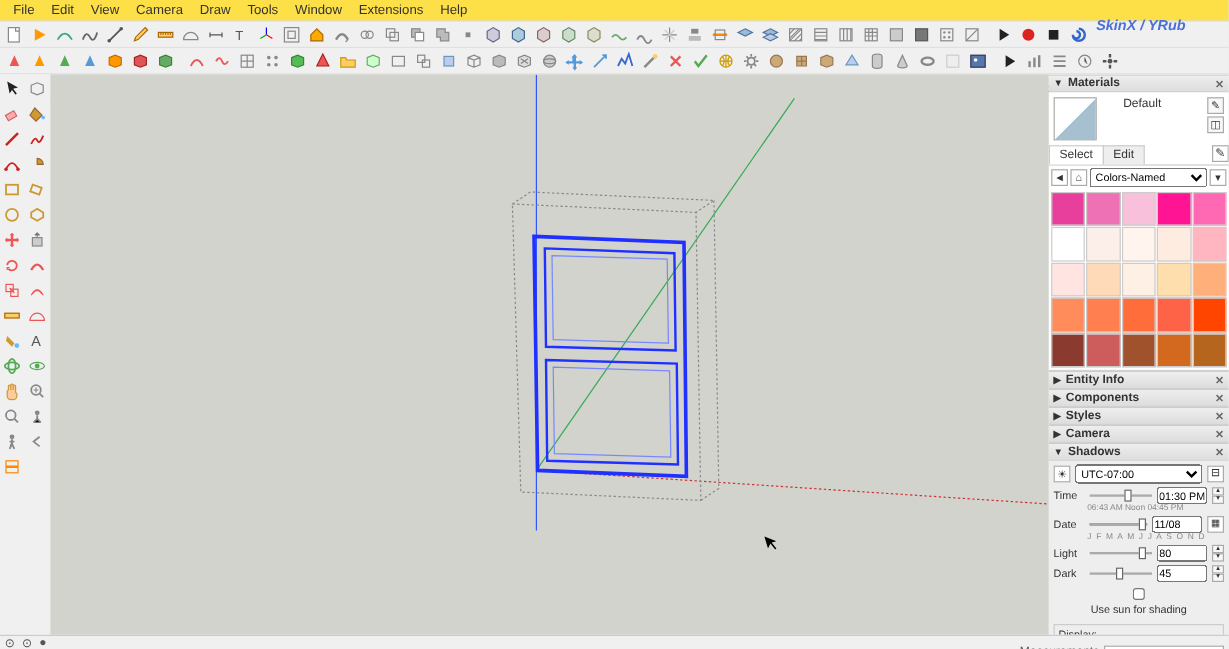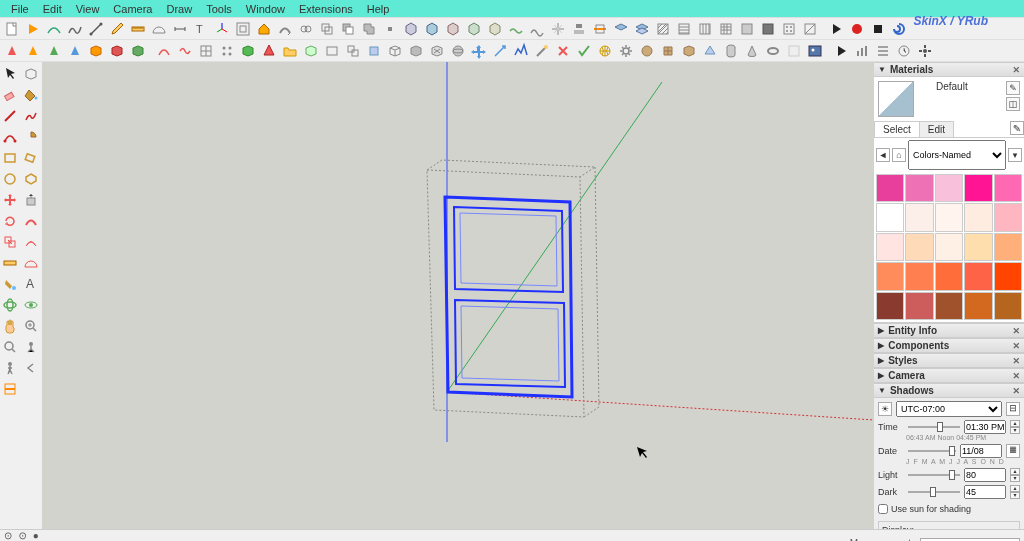--- a/index.html
+++ b/index.html
@@ -1,19 +1,19 @@
 <!DOCTYPE html>
 <html><head>
 <meta charset="utf-8">
 <style>
 * { margin: 0; padding: 0; box-sizing: border-box; font-family: "Segoe UI", Tahoma, sans-serif; }
 body { width: 1024px; height: 541px; background: #f0f0f0; overflow: hidden; position: relative; font-size: 11px; color: #333; }
 
 
-.menubar { height: 18px; background: #5eead4; display: flex; align-items: center; padding: 0 4px; border-bottom: 1px solid #ddd; }
+.menubar { height: 18px; background: #fde047; display: flex; align-items: center; padding: 0 4px; border-bottom: 1px solid #ddd; }
 .menubar .item { padding: 2px 7px; cursor: default; font-size: 11px; }
 
 
 .toolbar-row { height: 22px; background: #f0f0f0; display: flex; align-items: center; padding: 0 2px; border-bottom: 1px solid #e0e0e0; gap: 1px; }
 .tbtn { width: 20px; height: 20px; display: flex; align-items: center; justify-content: center; border: 1px solid transparent; cursor: pointer; position: relative; }
 .tbtn svg { width: 16px; height: 16px; }
 .tsep { width: 4px; height: 20px; }
 
 
 .left-toolbars { position: absolute; left: 0; top: 62px; bottom: 12px; width: 42px; background: #f0f0f0; display: flex; }
@@ -37,33 +37,33 @@
 .mat-preview .thumb { width: 36px; height: 36px; background: linear-gradient(135deg, #fff 50%, #a7c0d0 50%); border: 1px solid #aaa; }
 .mat-preview .name { flex: 1; font-size: 10px; }
 .mat-preview .side { display: flex; flex-direction: column; gap: 2px; }
 .mat-preview .side div { width: 14px; height: 14px; border: 1px solid #aaa; background: #f8f8f8; font-size: 9px; text-align: center; line-height: 12px; }
 .mat-tabs { display: flex; border-bottom: 1px solid #ccc; }
 .mat-tabs .tab { padding: 2px 8px; border: 1px solid #ccc; border-bottom: none; background: #fff; margin-right: -1px; font-size: 10px; }
 .mat-tabs .tab.inactive { background: #eee; }
 .mat-tabs .pencil { margin-left: auto; width: 14px; height: 14px; border: 1px solid #aaa; display:flex; align-items:center; justify-content:center; font-size: 10px; }
 .mat-row { display: flex; gap: 2px; padding: 2px; align-items: center; }
 .mat-row .nav { width: 14px; height: 14px; border: 1px solid #aaa; background: #fff; font-size: 9px; text-align: center; line-height: 12px; }
-.mat-row select { flex: 1; font-size: 9px; height: 30px; }
+.mat-row select { flex: 1; font-size: 9px; height: 16px; }
 .swatches { display: grid; grid-template-columns: repeat(5, 1fr); gap: 1px; padding: 2px; background: #fff; }
 .swatch { aspect-ratio: 1; border: 1px solid #ccc; }
 .shadows-panel { background: #eee; padding: 3px 4px; display: flex; flex-direction: column; gap: 3px; font-size: 9px; }
 .shadows-row { display: flex; align-items: center; gap: 4px; }
 .shadows-row .lbl { width: 26px; font-size: 9px; }
 .shadows-row .slider { flex: 1; height: 8px; position:relative; }
 .shadows-row .slider .bar { position:absolute; top:3px; left:0; right:0; height:2px; background:#fff; border:1px solid #aaa; }
 .shadows-row .slider .handle { position:absolute; top:-1px; width:6px; height:10px; background:#fff; border:1px solid #666; }
 .shadows-row input[type=text] { width: 42px; font-size: 9px; height: 14px; }
 .shadows-row .spin { width: 10px; display:flex; flex-direction:column; }
 .shadows-row .spin div { height:7px; border:1px solid #aaa; font-size:6px; text-align:center; line-height:5px; background:#f8f8f8; }
-.checkrow { display: flex; align-items: center; gap: 3px; padding: 2px 0; }
+.checkrow { display: flex; align-items: center; gap: 3px; padding: 2px 0; flex-direction: column; }
 .checkrow input { width: 10px; height: 10px; }
 .display-group { border: 1px solid #ccc; padding: 3px; margin-top: 2px; }
 .display-group .ttl { font-size: 9px; margin-bottom: 2px; }
 
 
 .statusbar { position: absolute; left: 0; right: 0; bottom: 0; height: 12px; background: #f0f0f0; border-top: 1px solid #ccc; display: flex; align-items: center; padding: 0 4px; font-size: 10px; color: #555; gap: 6px; }
 .statusbar .meas { margin-left: auto; display: flex; align-items: center; gap: 4px; margin-top: 15px; }
 .statusbar .meas .box { width: 100px; height: 10px; background: #fff; border: 1px solid #aaa; }
 .branding { position:absolute; right:36px; top:14px; font-size:12px; color:#4a6fd8; font-style:italic; font-weight:bold;}
 </style>

